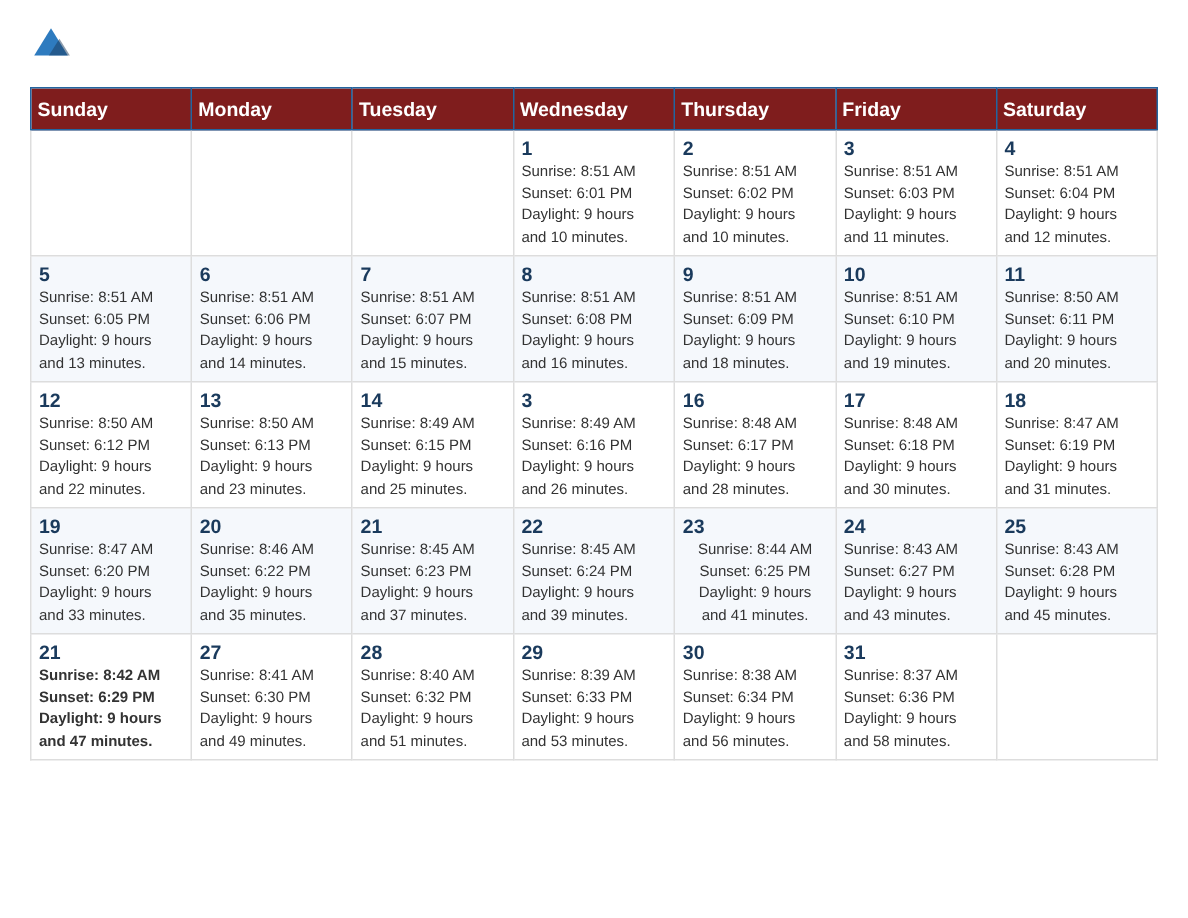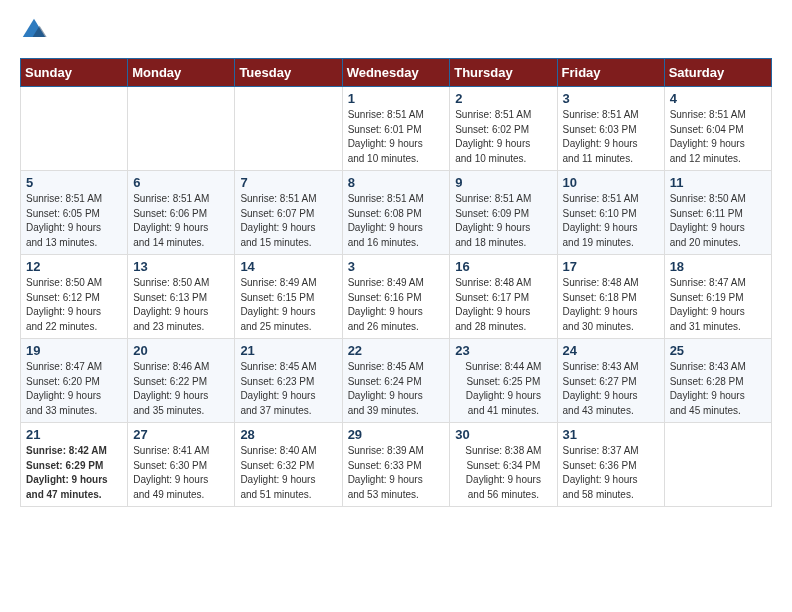--- a/index.html
+++ b/index.html
@@ -334,21 +334,21 @@
           </td>
           <td>
             <span class="day-num">29</span>
             <div class="day-info" style="white-space: pre-line;">Sunrise: 8:39 AM
 Sunset: 6:33 PM
 Daylight: 9 hours
 and 53 minutes.</div>
           </td>
           <td>
             <span class="day-num">30</span>
-            <div class="day-info" style="white-space: pre-line; text-align: center;">Sunrise: 8:38 AM
+            <div class="day-info" style="white-space: pre-line;">Sunrise: 8:38 AM
 Sunset: 6:34 PM
 Daylight: 9 hours
 and 56 minutes.</div>
           </td>
           <td>
             <span class="day-num">31</span>
             <div class="day-info" style="white-space: pre-line;">Sunrise: 8:37 AM
 Sunset: 6:36 PM
 Daylight: 9 hours
 and 58 minutes.</div>

